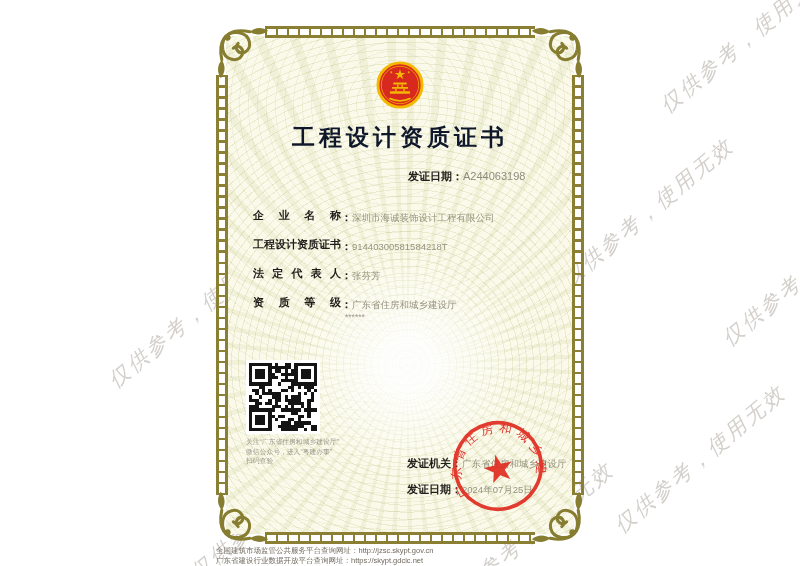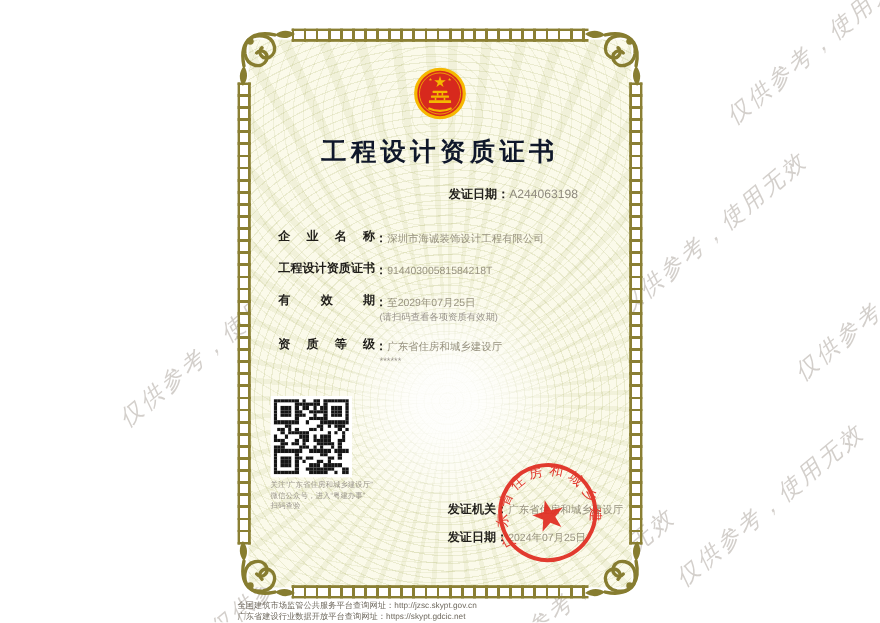--- a/index.html
+++ b/index.html
@@ -168,22 +168,21 @@
     </div>
 
     <div class="fields">
       <div class="f-row">
         <span class="f-label">企业名称</span><span class="f-colon">：</span><span class="f-value">深圳市海诚装饰设计工程有限公司</span>
       </div>
       <div class="f-row">
         <span class="f-label">工程设计资质证书</span><span class="f-colon">：</span><span class="f-value">91440300581584218T</span>
       </div>
       <div class="f-row">
-        <span class="f-label">有效期</span><span class="f-colon">：</span><span class="f-value">至2029年07月25日</span>
-        <div class="f-note">(请扫码查看各项资质有效期)</div>
+        <span class="f-label">法定代表人</span><span class="f-colon">：</span><span class="f-value">张芬芳</span>
       </div>
       <div class="f-row">
         <span class="f-label">资质等级</span><span class="f-colon">：</span><span class="f-value">广东省住房和城乡建设厅</span>
         <div class="f-note">******</div>
       </div>
     </div>
 
     <div class="qr-box">
       <div class="qr-grid">
           <div style="background: rgb(20, 20, 20);"></div>

